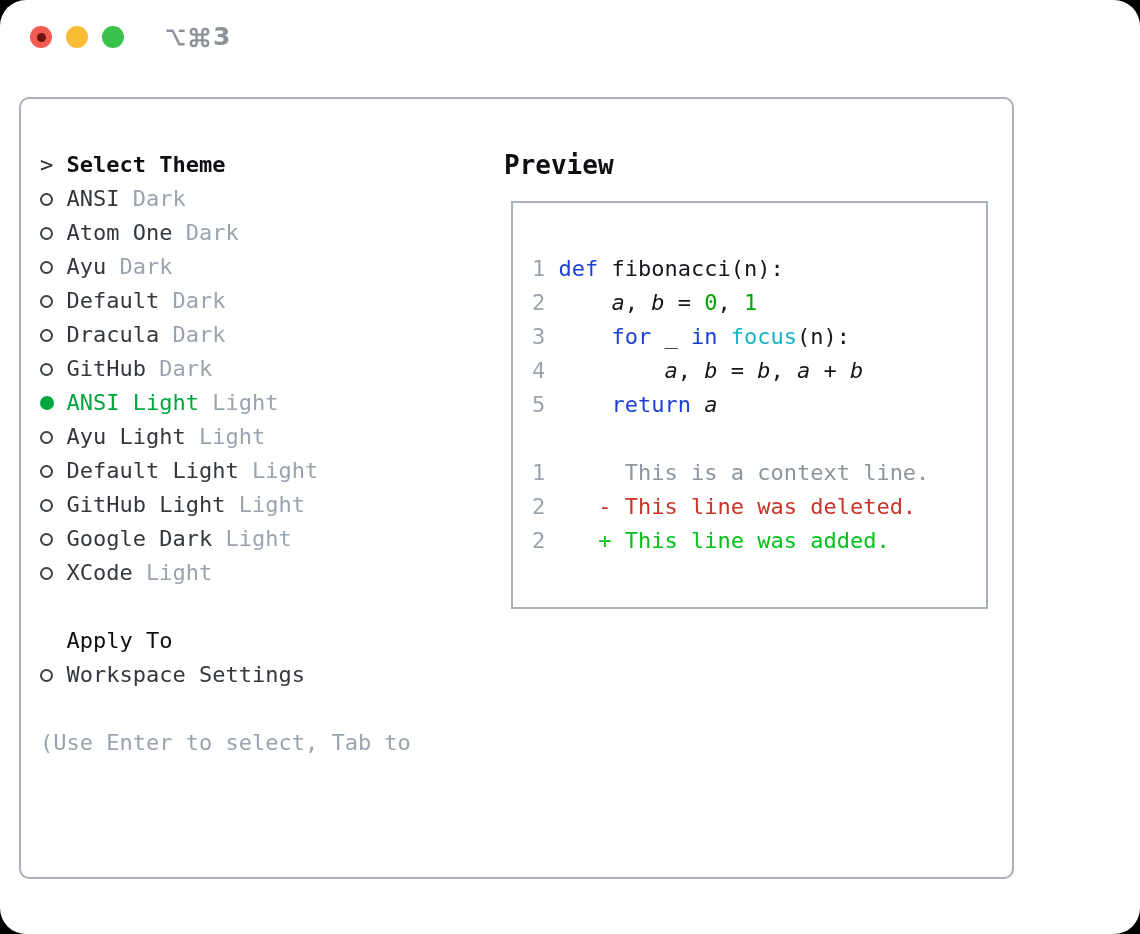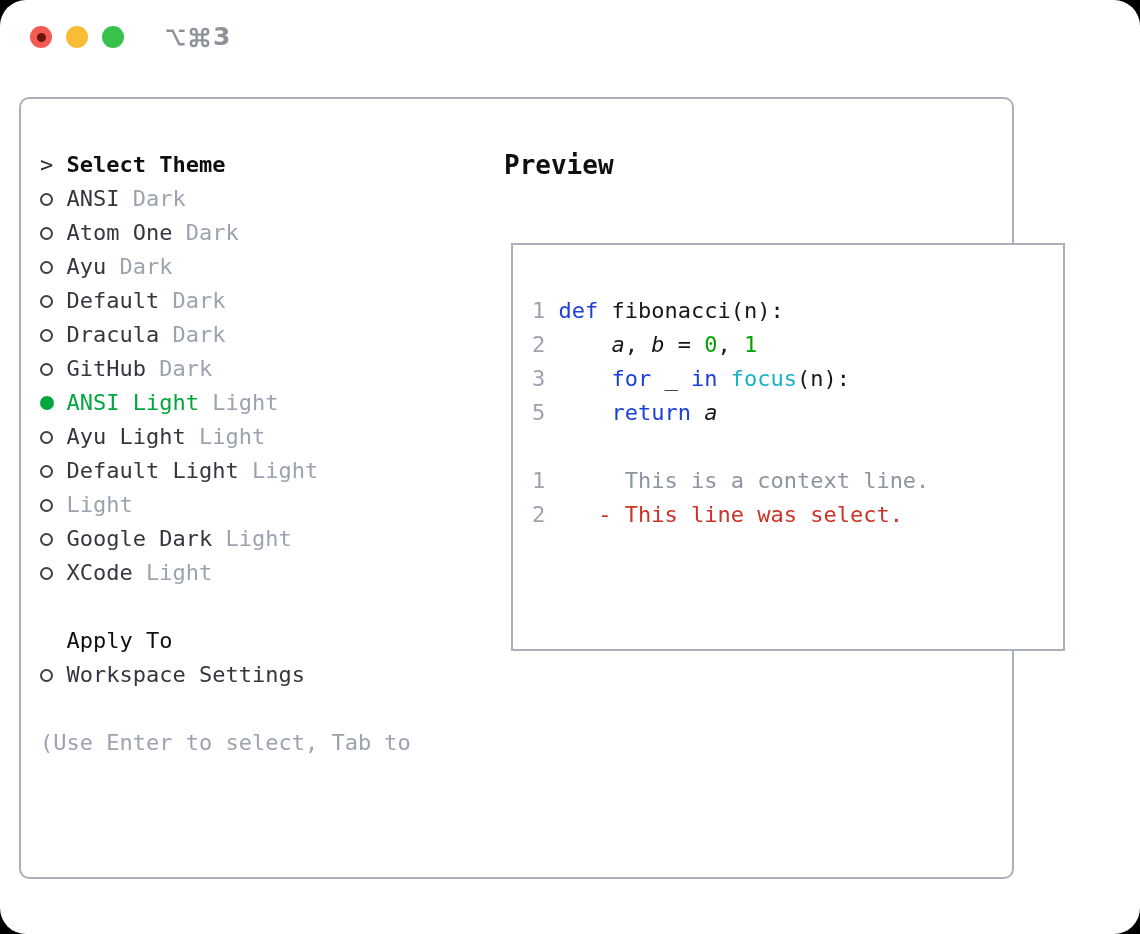--- a/index.html
+++ b/index.html
@@ -36,22 +36,22 @@
   .b-open{width:13px;height:13px;border:2px solid #3b4047;border-radius:50%;box-sizing:border-box;}
   .b-fill{width:14px;height:14px;border-radius:50%;background:#00a63e;}
   .hdr{font-weight:bold;color:#0d0f13;}
   .subhdr{color:#0d0f13;}
   .sel{color:#00a63e;}
   .muted{color:#9ba3ae;}
   
   .preview-title{position:absolute;left:483px;top:49px;height:34px;line-height:34px;
       font-size:26px;font-weight:bold;color:#0d0f13;}
   .preview-box{
-    position:absolute;left:490px;top:102px;width:554px;height:408px;
-    border:2px solid #aab1bb;background:#fff;box-sizing:border-box;overflow:hidden;margin-top:42px;
+    position:absolute;left:490px;top:102px;width:477px;height:408px;
+    border:2px solid #aab1bb;background:#fff;box-sizing:border-box;overflow:hidden;
   }
   .code{position:absolute;left:19px;top:49px;}
   .cl{height:34px;line-height:34px;font-size:22px;white-space:pre;color:#15171c;}
   .ln{display:inline-block;width:26.5px;color:#9ba3ae;}
   .kw{color:#1b3fd8;}
   .fn{color:#16b3c4;}
   .numlit{color:#00a300;}
   .var{font-style:italic;color:#15171c;}
   .pl{color:#15171c;}
   .ctx{color:#8d959f;}
@@ -86,36 +86,38 @@
         <div class="row "><span class="pfx"><span>&gt;</span></span><span class="hdr">Select Theme</span></div>
         <div class="row "><span class="pfx"><span class="b-open"></span></span><span>ANSI </span><span class="muted">Dark</span></div>
         <div class="row "><span class="pfx"><span class="b-open"></span></span><span>Atom One </span><span class="muted">Dark</span></div>
         <div class="row "><span class="pfx"><span class="b-open"></span></span><span>Ayu </span><span class="muted">Dark</span></div>
         <div class="row "><span class="pfx"><span class="b-open"></span></span><span>Default </span><span class="muted">Dark</span></div>
         <div class="row "><span class="pfx"><span class="b-open"></span></span><span>Dracula </span><span class="muted">Dark</span></div>
         <div class="row "><span class="pfx"><span class="b-open"></span></span><span>GitHub </span><span class="muted">Dark</span></div>
         <div class="row "><span class="pfx"><span class="b-fill"></span></span><span class="sel">ANSI Light </span><span class="muted">Light</span></div>
         <div class="row "><span class="pfx"><span class="b-open"></span></span><span>Ayu Light </span><span class="muted">Light</span></div>
         <div class="row "><span class="pfx"><span class="b-open"></span></span><span>Default Light </span><span class="muted">Light</span></div>
-        <div class="row "><span class="pfx"><span class="b-open"></span></span><span class="muted">Light</span></div>
+        <div class="row "><span class="pfx"><span class="b-open"></span></span><span>GitHub Light </span><span class="muted">Light</span></div>
         <div class="row "><span class="pfx"><span class="b-open"></span></span><span>Google Dark </span><span class="muted">Light</span></div>
         <div class="row "><span class="pfx"><span class="b-open"></span></span><span>XCode </span><span class="muted">Light</span></div>
         <div class="row "></div>
         <div class="row "><span class="pfx"></span><span class="subhdr">Apply To</span></div>
         <div class="row "><span class="pfx"><span class="b-open"></span></span><span>Workspace Settings</span></div>
         <div class="row "></div>
         <div class="row "><span class="muted">(Use Enter to select, Tab to</span></div>
       </div>
     <div class="preview-title">Preview</div>
     <div class="preview-box">
       <div class="code" id="code">
           <div class="cl"><span class="ln">1</span><span class="kw">def</span><span class="pl"> fibonacci(n):</span></div>
           <div class="cl"><span class="ln">2</span><span class="pl">    </span><span class="var">a</span><span class="pl">, </span><span class="var">b</span><span class="pl"> = </span><span class="numlit">0</span><span class="pl">, </span><span class="numlit">1</span></div>
           <div class="cl"><span class="ln">3</span><span class="pl">    </span><span class="kw">for</span><span class="pl"> _ </span><span class="kw">in</span><span class="pl"> </span><span class="fn">focus</span><span class="pl">(n):</span></div>
+          <div class="cl"><span class="ln">4</span><span class="pl">        </span><span class="var">a</span><span class="pl">, </span><span class="var">b</span><span class="pl"> = </span><span class="var">b</span><span class="pl">, </span><span class="var">a</span><span class="pl"> + </span><span class="var">b</span></div>
           <div class="cl"><span class="ln">5</span><span class="pl">    </span><span class="kw">return</span><span class="pl"> </span><span class="var">a</span></div>
           <div class="cl"><span class="ln"></span></div>
           <div class="cl"><span class="ln">1</span><span class="ctx">     This is a context line.</span></div>
-          <div class="cl"><span class="ln">2</span><span class="del">   - This line was select.</span></div>
+          <div class="cl"><span class="ln">2</span><span class="del">   - This line was deleted.</span></div>
+          <div class="cl"><span class="ln">2</span><span class="add">   + This line was added.</span></div>
         </div>
     </div>
   </div>
 
 </div>
 
 </body></html>

